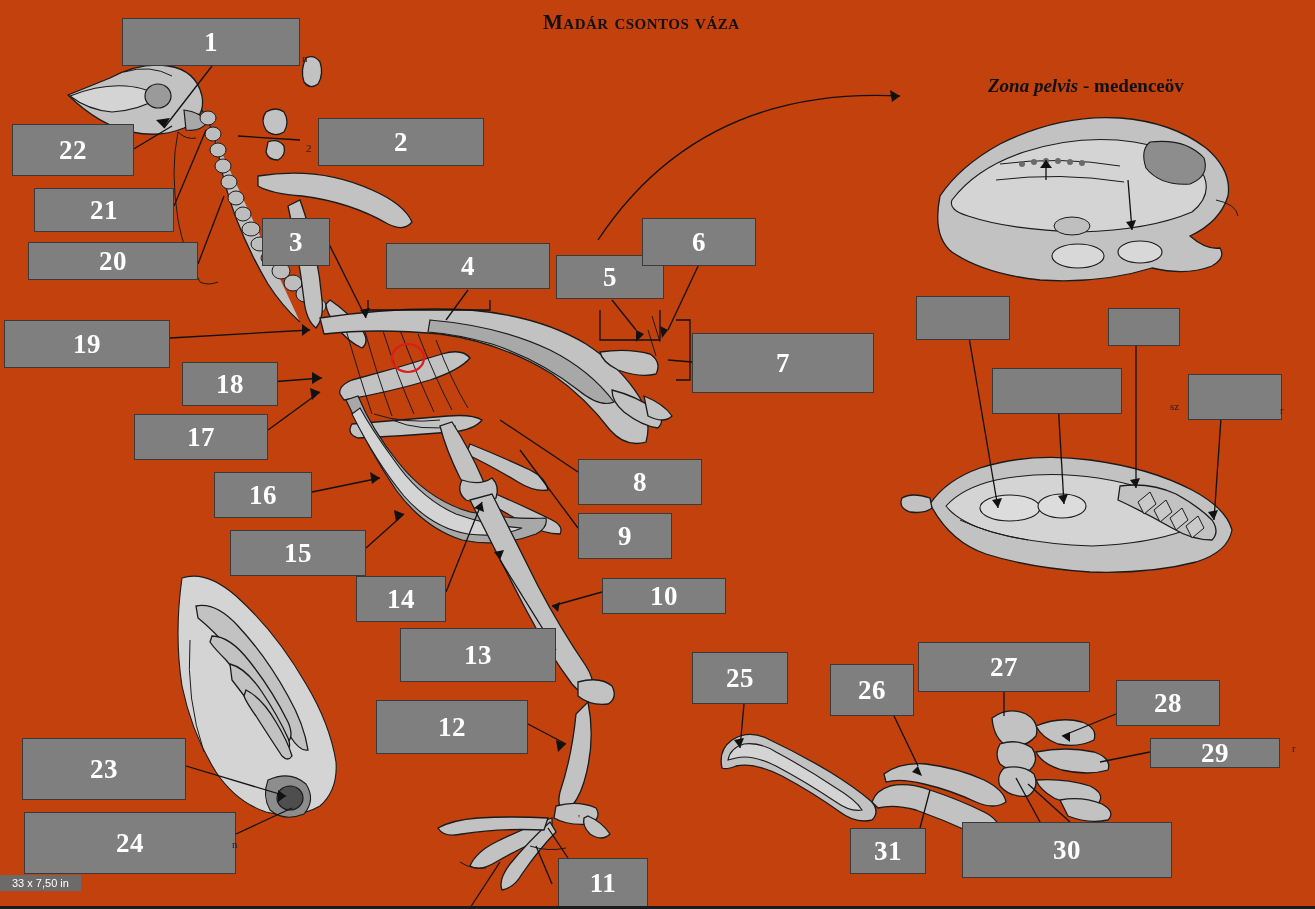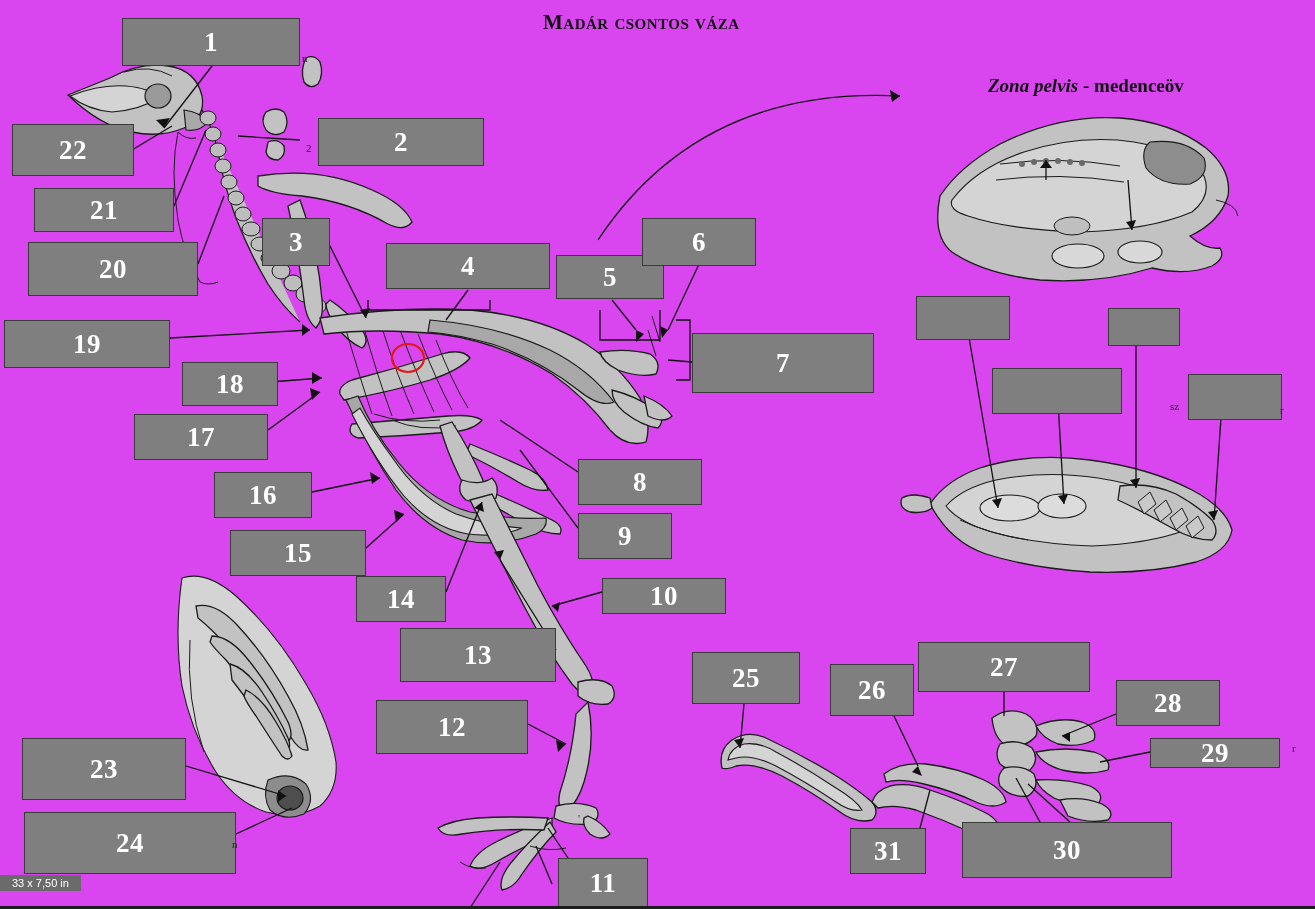--- a/index.html
+++ b/index.html
@@ -7,21 +7,21 @@
     padding: 0;
     background: #ffffff;
   }
   body {
     font-family: "Liberation Serif", serif;
   }
   #page {
     position: relative;
     width: 1315px;
     height: 909px;
-    background: #d946ef;
+    background: #c2410c;
     overflow: hidden;
   }
   
   .title {
     position: absolute;
     font-family: "Liberation Serif", serif;
     font-weight: bold;
     color: #111;
     white-space: nowrap;
   }
@@ -376,26 +376,26 @@
       <div class="numbox" style="left: 602px; top: 578px; width: 124px; height: 36px;">10</div>
       <div class="numbox" style="left: 538px; top: 858px; width: 90px; height: 50px; margin-left: 20px;">11</div>
       <div class="numbox" style="left: 376px; top: 700px; width: 152px; height: 54px;">12</div>
       <div class="numbox" style="left: 400px; top: 628px; width: 156px; height: 54px;">13</div>
       <div class="numbox" style="left: 356px; top: 576px; width: 90px; height: 46px;">14</div>
       <div class="numbox" style="left: 230px; top: 530px; width: 136px; height: 46px;">15</div>
       <div class="numbox" style="left: 214px; top: 472px; width: 98px; height: 46px;">16</div>
       <div class="numbox" style="left: 134px; top: 414px; width: 134px; height: 46px;">17</div>
       <div class="numbox" style="left: 182px; top: 362px; width: 96px; height: 44px;">18</div>
       <div class="numbox" style="left: 4px; top: 320px; width: 166px; height: 48px;">19</div>
-      <div class="numbox" style="left: 28px; top: 242px; width: 170px; height: 54px;">20</div>
+      <div class="numbox" style="left: 28px; top: 242px; width: 170px; height: 38px;">20</div>
       <div class="numbox" style="left: 34px; top: 188px; width: 140px; height: 44px;">21</div>
       <div class="numbox" style="left: 12px; top: 124px; width: 122px; height: 52px;">22</div>
       <div class="numbox" style="left: 22px; top: 738px; width: 164px; height: 62px;">23</div>
       <div class="numbox" style="left: 24px; top: 812px; width: 212px; height: 62px;">24</div>
-      <div class="numbox" style="left: 692px; top: 652px; width: 108px; height: 52px;">25</div>
+      <div class="numbox" style="left: 692px; top: 652px; width: 96px; height: 52px;">25</div>
       <div class="numbox" style="left: 830px; top: 664px; width: 84px; height: 52px;">26</div>
       <div class="numbox" style="left: 918px; top: 642px; width: 172px; height: 50px;">27</div>
       <div class="numbox" style="left: 1116px; top: 680px; width: 104px; height: 46px;">28</div>
       <div class="numbox" style="left: 1150px; top: 738px; width: 130px; height: 30px;">29</div>
       <div class="numbox" style="left: 962px; top: 822px; width: 210px; height: 56px;">30</div>
       <div class="numbox" style="left: 850px; top: 828px; width: 76px; height: 46px;">31</div>
     </div>
 
   <div id="blankbox-layer">
       <div class="blankbox" style="left: 916px; top: 296px; width: 94px; height: 44px;"></div>

